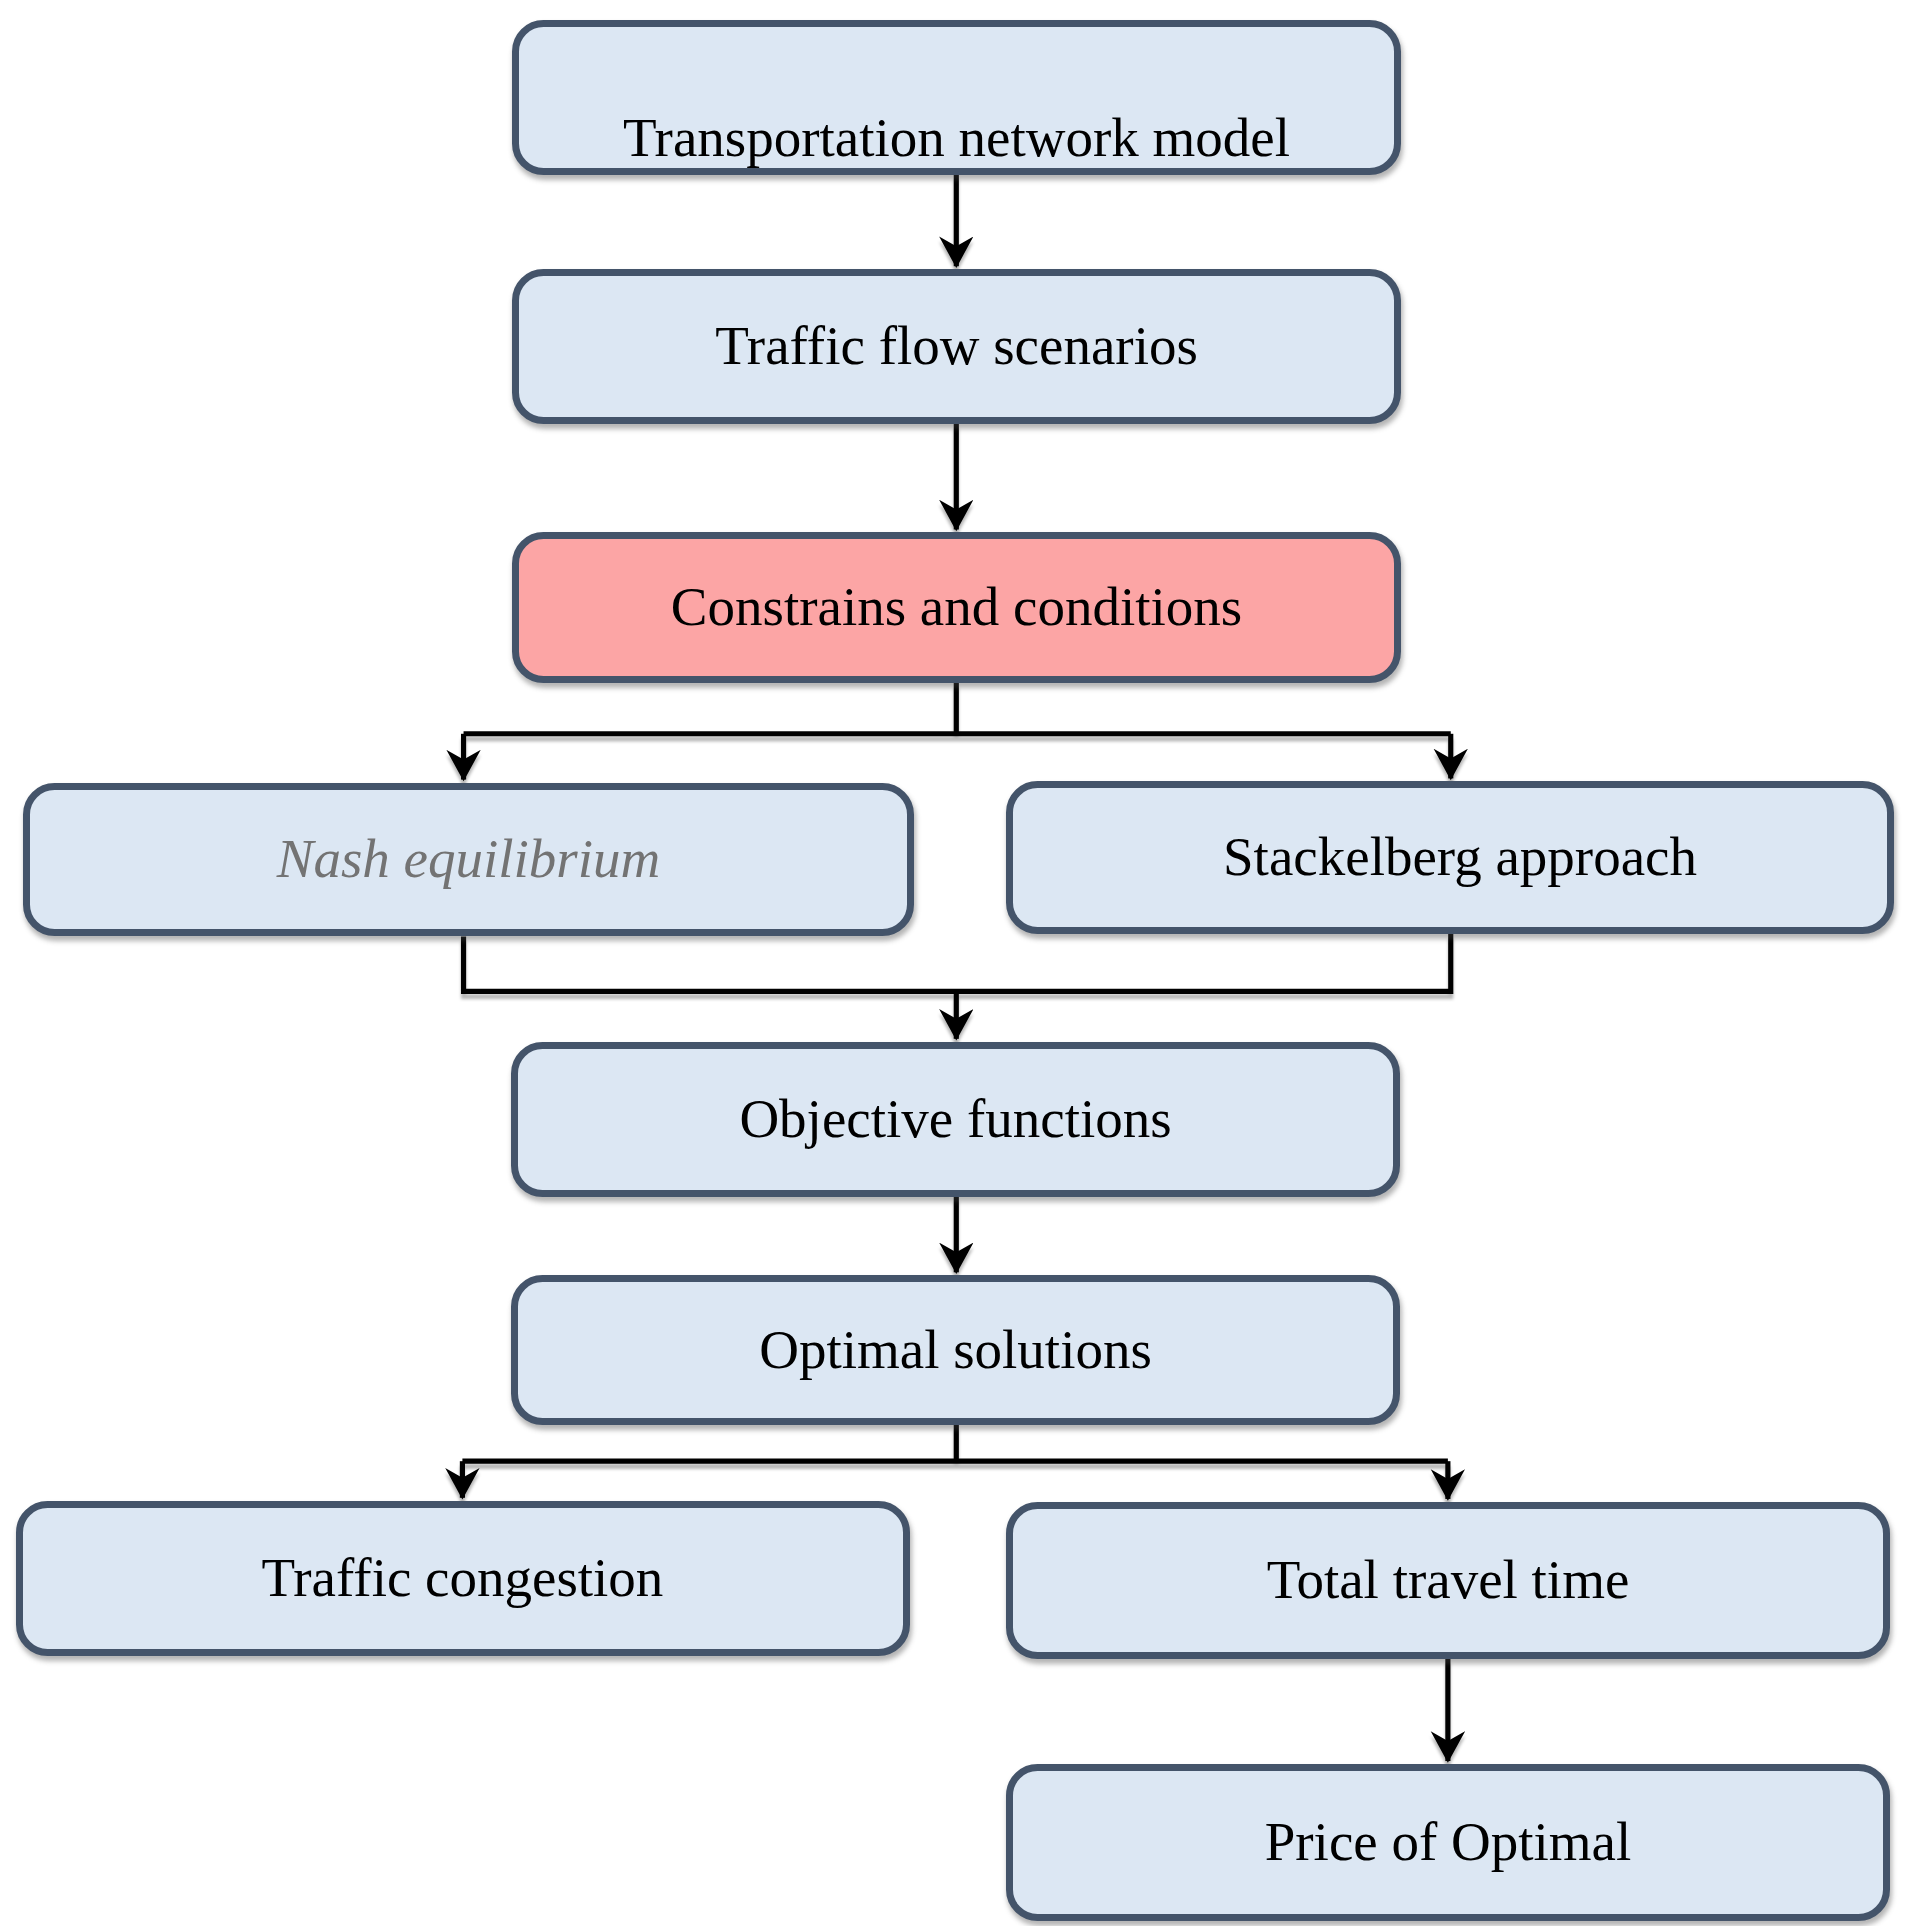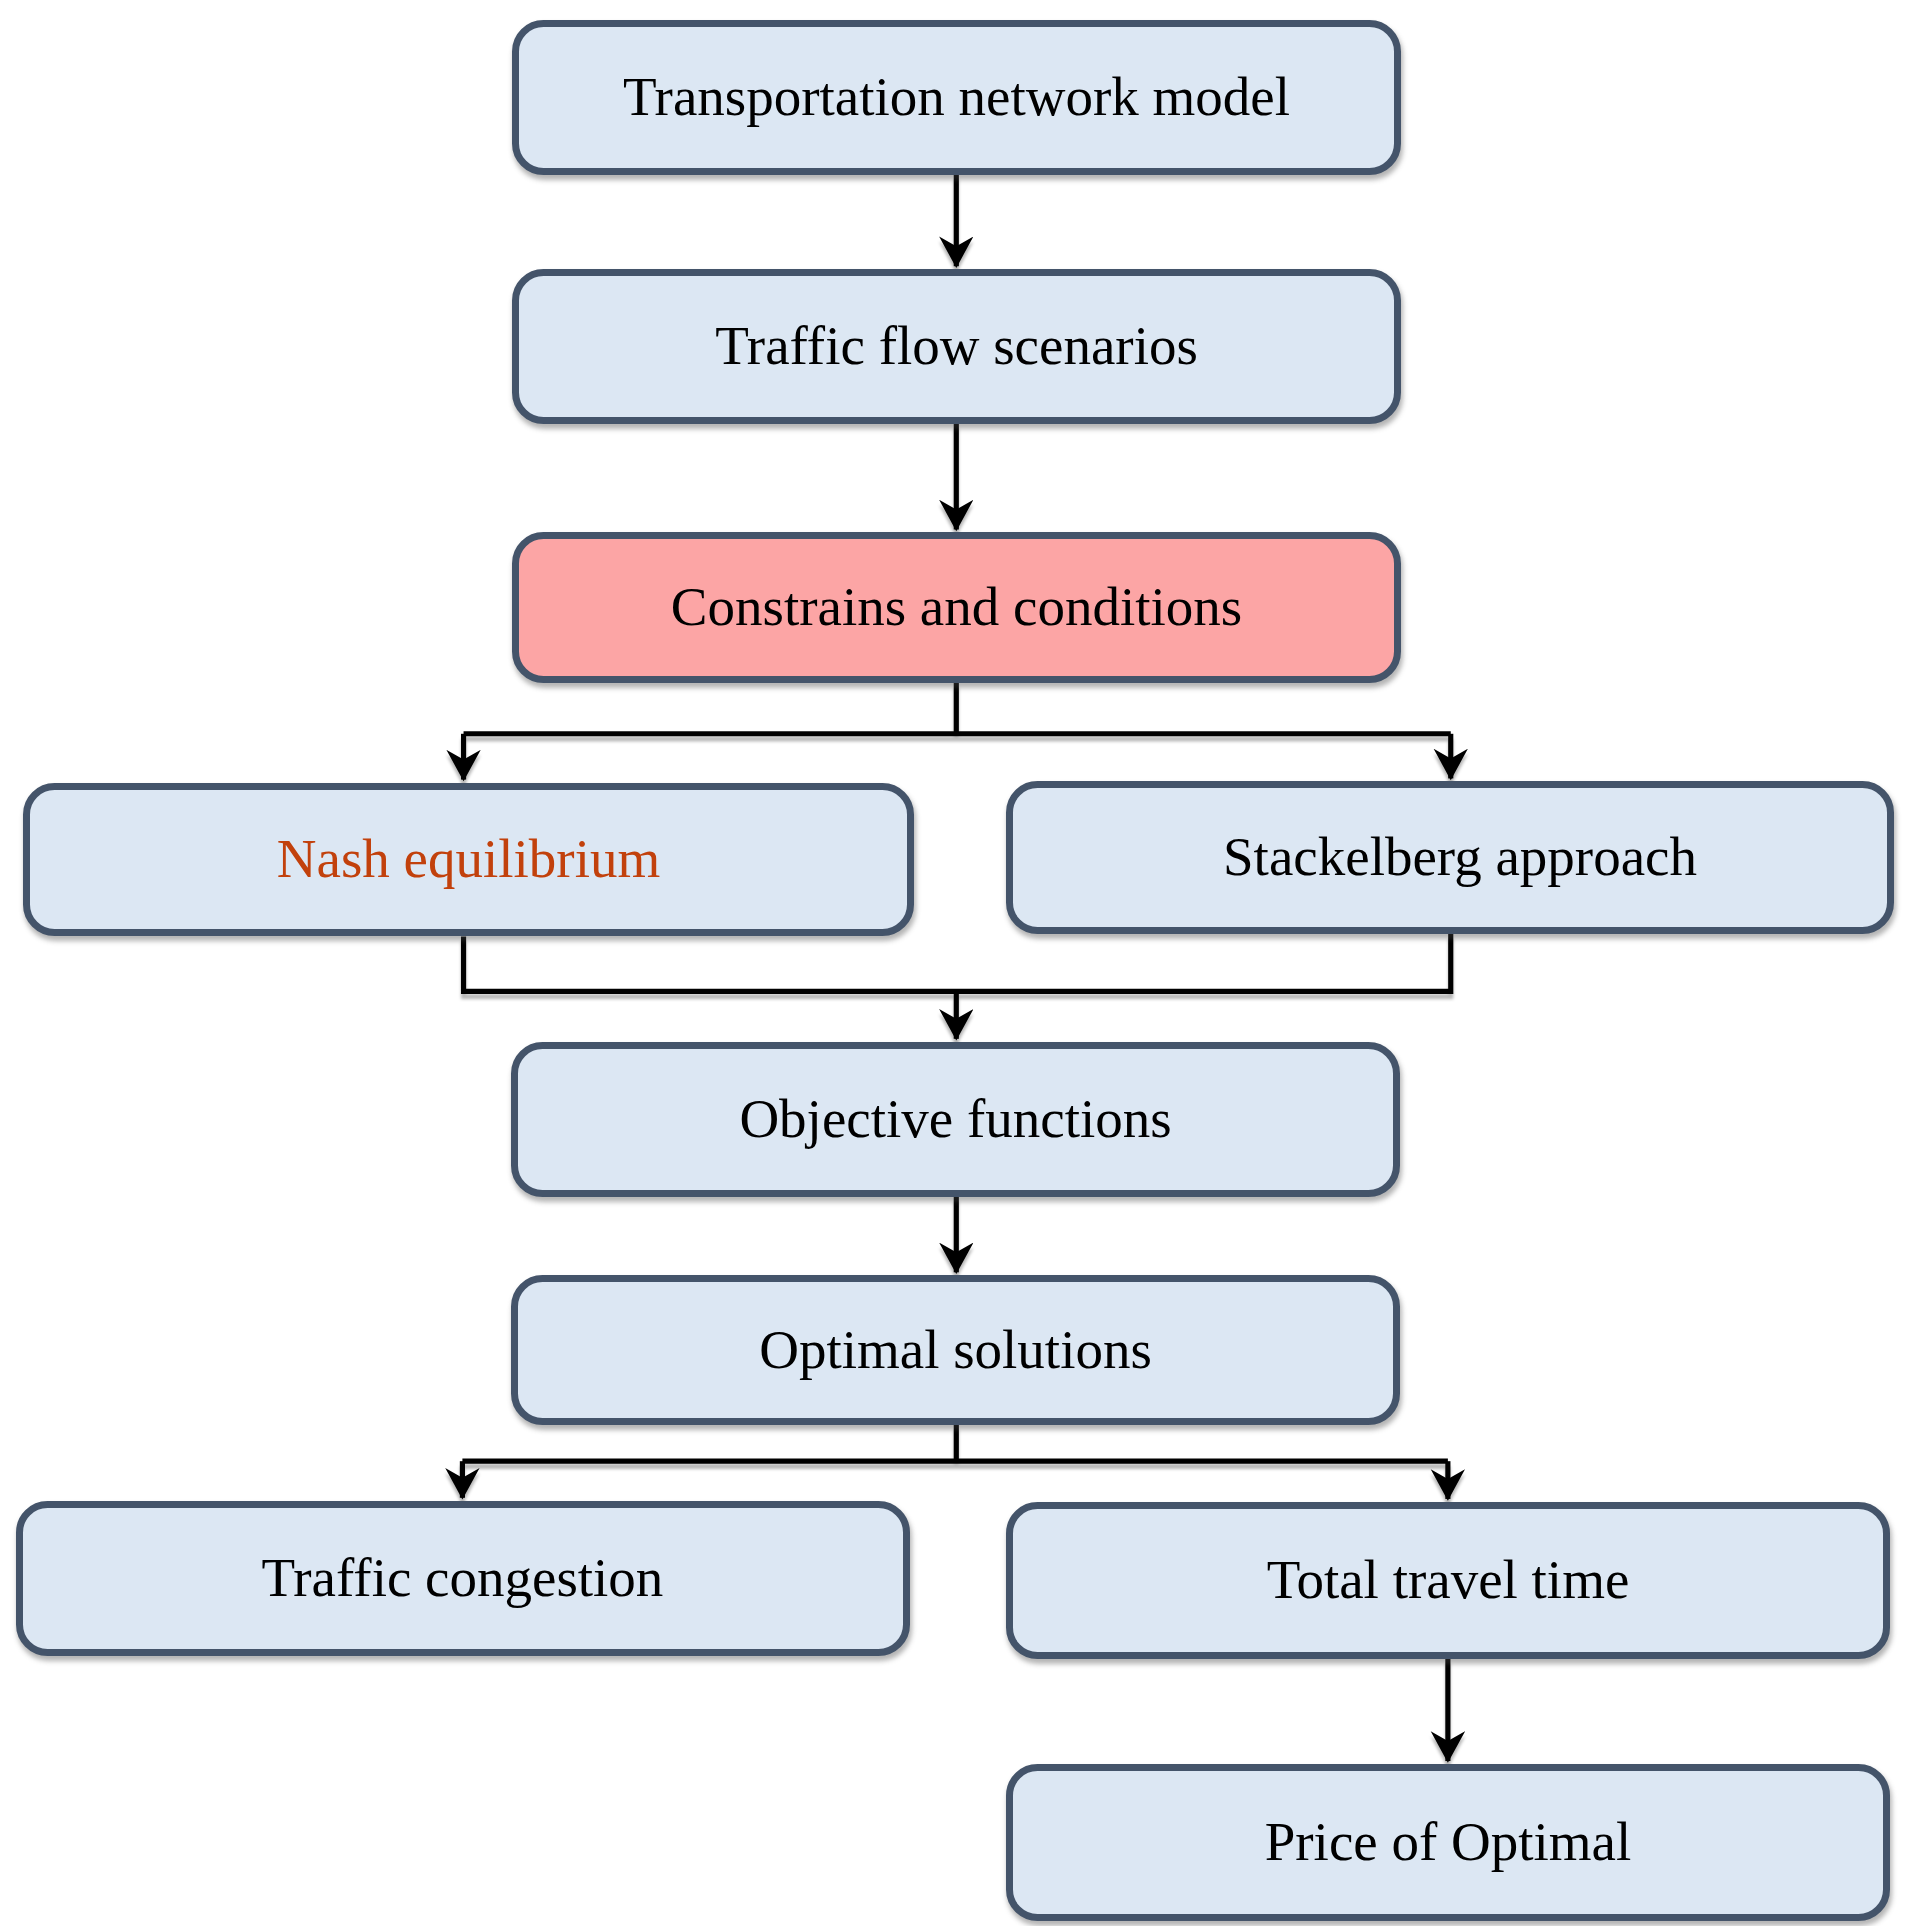--- a/index.html
+++ b/index.html
@@ -38,21 +38,21 @@
     border-radius: 31.5px;
     display: flex;
     align-items: center;
     justify-content: center;
     text-align: center;
     font-size: 55px;
     line-height: 1.1;
     color: #000000;
     box-shadow: 1.7px 4.6px 5.2px rgba(70,70,70,0.40);
   }
-  .n-transport   { left: 512px;  top: 20px;   width: 889px; height: 155px; }
+  .n-transport   { left: 512px;  top: 20px;   width: 889px; height: 155px; align-items: flex-end; }
   .n-trafficflow { left: 512px;  top: 269px;  width: 889px; height: 155px; }
   .n-constrains  { left: 512px;  top: 532px;  width: 889px; height: 151px; }
   .n-nash        { left: 23px;   top: 783px; width: 891px; height: 153px; }
   .n-stackelberg { left: 1006px; top: 781px; width: 888px; height: 153px; padding-left: 20px; }
   .n-objective   { left: 511px;  top: 1042px; width: 889px; height: 155px; }
   .n-optimal     { left: 511px;  top: 1275px; width: 889px; height: 150px; }
   .n-congestion  { left: 15.5px;   top: 1501px; width: 894px; height: 155px; }
   .n-traveltime  { left: 1006px; top: 1502px; width: 884px; height: 157px; }
   .n-anarchy     { left: 1006px; top: 1764px; width: 884px; height: 157px; }
 </style>
@@ -95,21 +95,21 @@
   </div>
 
   <div class="node n-trafficflow" style="background: rgb(220, 231, 243); border-color: rgb(68, 84, 106); color: rgb(0, 0, 0);">
     <span>Traffic flow scenarios</span>
   </div>
 
   <div class="node n-constrains" style="background: #fca5a5; border-color: rgb(68, 84, 106); color: rgb(0, 0, 0); text-align: center;">
     <span>Constrains and conditions</span>
   </div>
 
-  <div class="node n-nash" style="background: rgb(220, 231, 243); border-color: rgb(68, 84, 106); color: #c2410c;">
+  <div class="node n-nash" style="background: rgb(220, 231, 243); border-color: rgb(68, 84, 106); color: #737373; font-style: italic;">
     <span>Nash equilibrium</span>
   </div>
 
   <div class="node n-stackelberg" style="background: rgb(220, 231, 243); border-color: rgb(68, 84, 106); color: rgb(0, 0, 0);">
     <span>Stackelberg approach</span>
   </div>
 
   <div class="node n-objective" style="background: rgb(220, 231, 243); border-color: rgb(68, 84, 106); color: rgb(0, 0, 0);">
     <span>Objective functions</span>
   </div>

